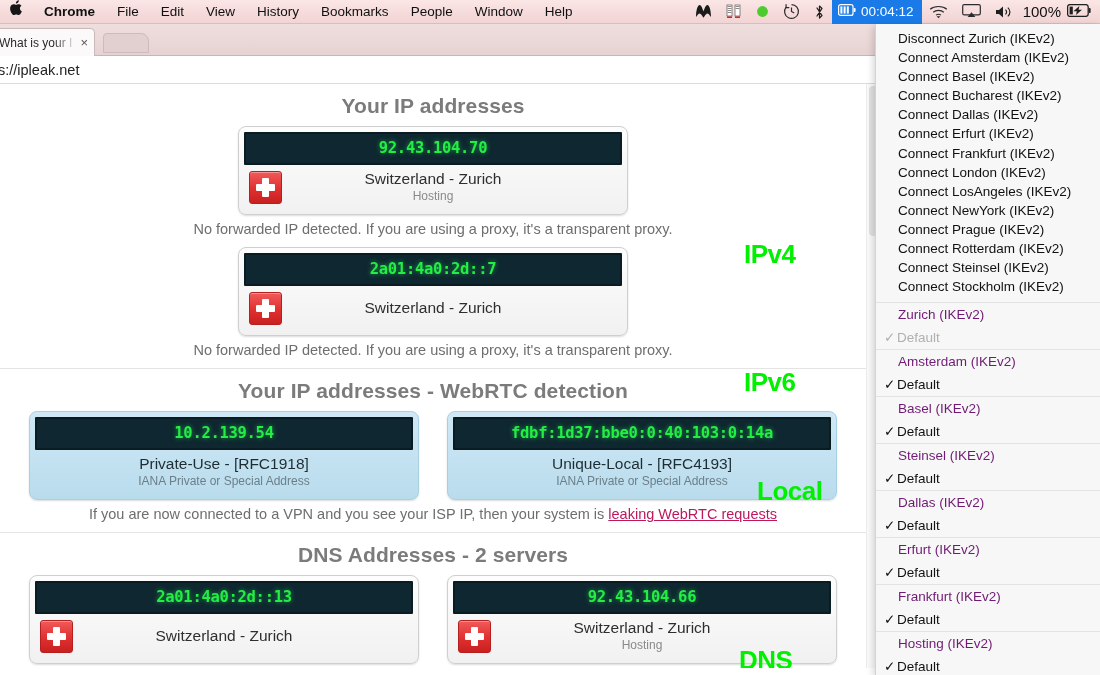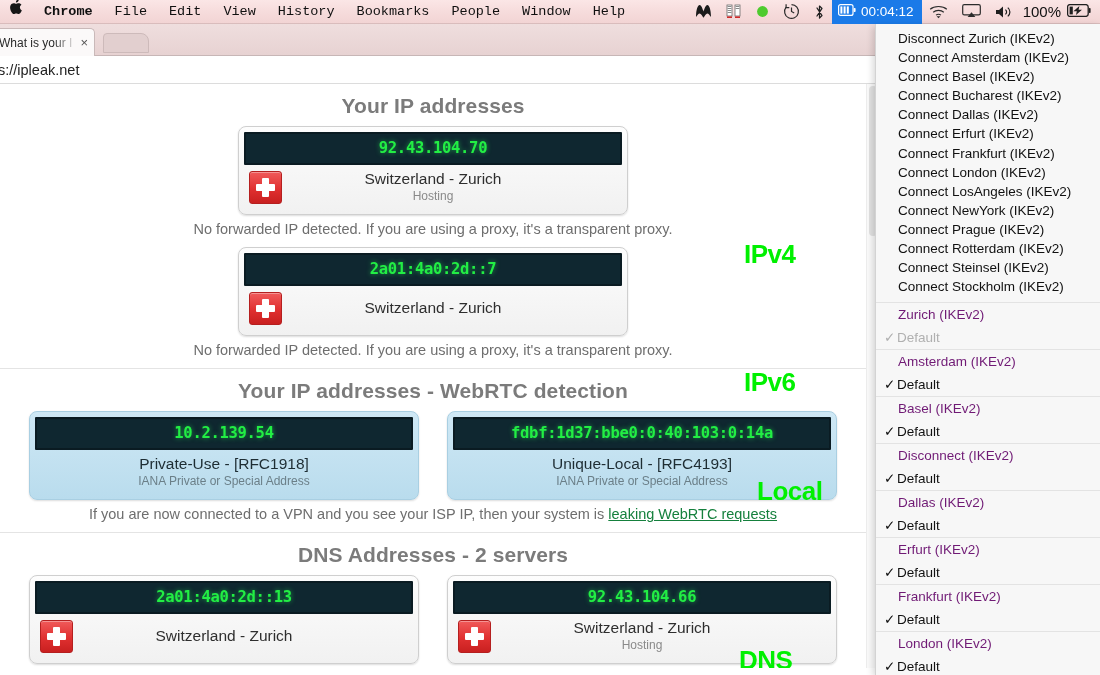--- a/index.html
+++ b/index.html
@@ -14,21 +14,21 @@
   
   .menubar {
     position: absolute; top: 0; left: 0; width: 1100px; height: 24px;
     background: linear-gradient(to bottom, #fbe6e6 0%, #f6dcdc 50%, #f2d4d4 100%);
     border-bottom: 1px solid #d9bcbc;
     display: flex; align-items: center;
     font-size: 13.5px; color: #101010;
     z-index: 40;
   }
   .mb-left { display: flex; align-items: center; padding-left: 9px; gap: 0px; }
-  .mb-item { padding: 0 11px; line-height: 24px; white-space: nowrap; font-family: Liberation Mono, monospace; }
+  .mb-item { padding: 0 11px; line-height: 24px; white-space: nowrap; }
   .mb-item.apple { padding-left: 0; }
   .mb-item.bold { font-weight: bold; }
   .mb-right { margin-left: auto; display: flex; align-items: center; height: 24px; }
   .mb-ic { display: flex; align-items: center; justify-content: center;
            height: 24px; padding: 0 7px; }
   .mb-clockchip {
     display: flex; align-items: center; gap: 5px;
     background: #1a7ae8; color: #fff; height: 24px;
     padding: 0 8px 0 6px; font-size: 13.5px;
   }
@@ -97,21 +97,21 @@
 
   h2.sec-title {
     text-align: center; font-size: 21px; font-weight: bold;
     color: #7b7b7b; letter-spacing: 0.1px;
     padding: 10px 0 8px 0;
   }
   .note {
     text-align: center; font-size: 14.5px; color: #6e6e6e;
     padding: 6px 0 10px 0;
   }
-  .note a { color: #15803d; text-decoration: underline; }
+  .note a { color: #be185d; text-decoration: underline; }
 
   
   .cardrow { display: flex; justify-content: center; gap: 14px; padding: 0 10px; }
   .cardrow.wide { gap: 28px; }
   .ipcard {
     background: linear-gradient(to bottom, #fdfdfd 0%, #f1f1f1 100%);
     border: 1px solid #cfcfcf; border-radius: 8px;
     padding: 5px; width: 390px;
     box-shadow: 0 1px 2px rgba(0,0,0,0.14);
   }
@@ -436,21 +436,21 @@
           <span class="vm-check">✓</span><span>Default</span>
         </div>
       </div>
       <div class="vm-group">
         <div class="vm-head">Basel (IKEv2)</div>
         <div class="vm-def">
           <span class="vm-check">✓</span><span>Default</span>
         </div>
       </div>
       <div class="vm-group">
-        <div class="vm-head">Disconnect (IKEv2)</div>
+        <div class="vm-head">Steinsel (IKEv2)</div>
         <div class="vm-def">
           <span class="vm-check">✓</span><span>Default</span>
         </div>
       </div>
       <div class="vm-group">
         <div class="vm-head">Dallas (IKEv2)</div>
         <div class="vm-def">
           <span class="vm-check">✓</span><span>Default</span>
         </div>
       </div>
@@ -460,21 +460,21 @@
           <span class="vm-check">✓</span><span>Default</span>
         </div>
       </div>
       <div class="vm-group">
         <div class="vm-head">Frankfurt (IKEv2)</div>
         <div class="vm-def">
           <span class="vm-check">✓</span><span>Default</span>
         </div>
       </div>
       <div class="vm-group">
-        <div class="vm-head">London (IKEv2)</div>
+        <div class="vm-head">Hosting (IKEv2)</div>
         <div class="vm-def">
           <span class="vm-check">✓</span><span>Default</span>
         </div>
       </div>
 
     </div>
   </div>
 
 </div>
 

